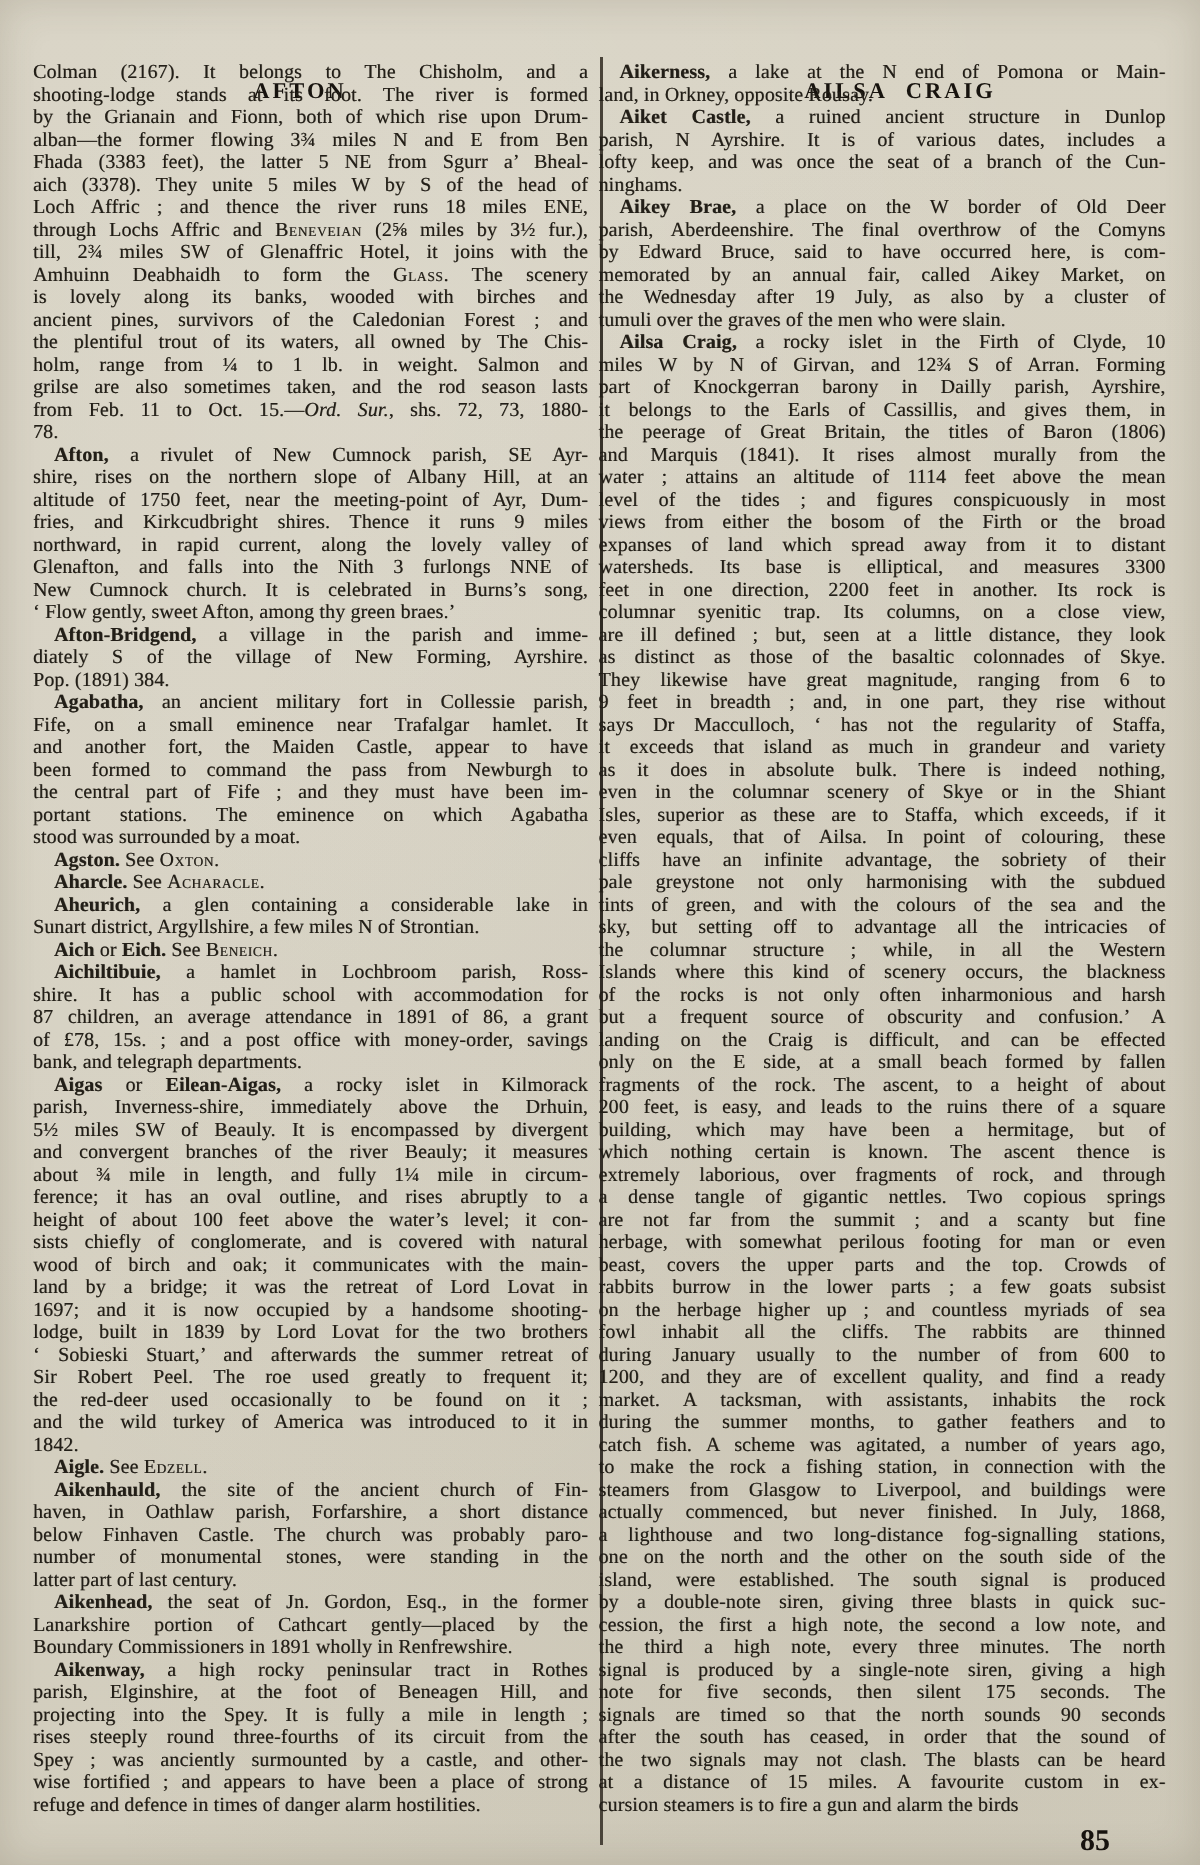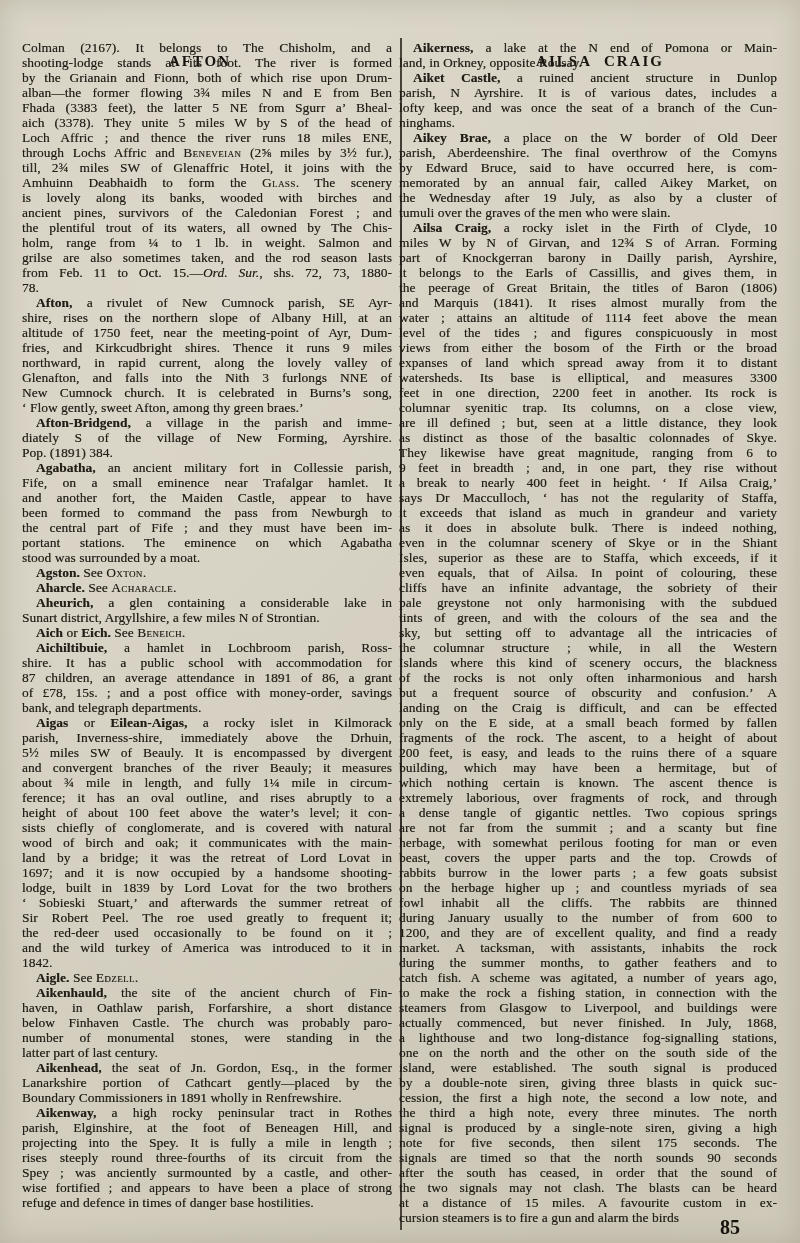--- a/index.html
+++ b/index.html
@@ -124,21 +124,21 @@
       <div class="line end">latter part of last century.</div>
       <div class="line ind"><span class="b">Aikenhead,</span> the seat of Jn. Gordon, Esq., in the former</div>
       <div class="line">Lanarkshire portion of Cathcart gently—placed by the</div>
       <div class="line end">Boundary Commissioners in 1891 wholly in Renfrewshire.</div>
       <div class="line ind"><span class="b">Aikenway,</span> a high rocky peninsular tract in Rothes</div>
       <div class="line">parish, Elginshire, at the foot of Beneagen Hill, and</div>
       <div class="line">projecting into the Spey. It is fully a mile in length ;</div>
       <div class="line">rises steeply round three-fourths of its circuit from the</div>
       <div class="line">Spey ; was anciently surmounted by a castle, and other-</div>
       <div class="line">wise fortified ; and appears to have been a place of strong</div>
-      <div class="line end">refuge and defence in times of danger base hostilities.</div>
+      <div class="line end">refuge and defence in times of danger alarm hostilities.</div>
     </div>
   <div class="col col-right" id="col-right">
       <div class="line ind"><span class="b">Aikerness,</span> a lake at the N end of Pomona or Main-</div>
       <div class="line end">land, in Orkney, opposite Rousay.</div>
       <div class="line ind"><span class="b">Aiket Castle,</span> a ruined ancient structure in Dunlop</div>
       <div class="line">parish, N Ayrshire. It is of various dates, includes a</div>
       <div class="line">lofty keep, and was once the seat of a branch of the Cun-</div>
       <div class="line end">ninghams.</div>
       <div class="line ind"><span class="b">Aikey Brae,</span> a place on the W border of Old Deer</div>
       <div class="line">parish, Aberdeenshire. The final overthrow of the Comyns</div>
@@ -156,21 +156,20 @@
       <div class="line">level of the tides ; and figures conspicuously in most</div>
       <div class="line">views from either the bosom of the Firth or the broad</div>
       <div class="line">expanses of land which spread away from it to distant</div>
       <div class="line">watersheds. Its base is elliptical, and measures 3300</div>
       <div class="line">feet in one direction, 2200 feet in another. Its rock is</div>
       <div class="line">columnar syenitic trap. Its columns, on a close view,</div>
       <div class="line">are ill defined ; but, seen at a little distance, they look</div>
       <div class="line">as distinct as those of the basaltic colonnades of Skye.</div>
       <div class="line">They likewise have great magnitude, ranging from 6 to</div>
       <div class="line">9 feet in breadth ; and, in one part, they rise without</div>
-      <div class="line">a break to nearly 400 feet in height. ‘ If Ailsa Craig,’</div>
       <div class="line">says Dr Macculloch, ‘ has not the regularity of Staffa,</div>
       <div class="line">it exceeds that island as much in grandeur and variety</div>
       <div class="line">as it does in absolute bulk. There is indeed nothing,</div>
       <div class="line">even in the columnar scenery of Skye or in the Shiant</div>
       <div class="line">Isles, superior as these are to Staffa, which exceeds, if it</div>
       <div class="line">even equals, that of Ailsa. In point of colouring, these</div>
       <div class="line">cliffs have an infinite advantage, the sobriety of their</div>
       <div class="line">pale greystone not only harmonising with the subdued</div>
       <div class="line">tints of green, and with the colours of the sea and the</div>
       <div class="line">sky, but setting off to advantage all the intricacies of</div>

